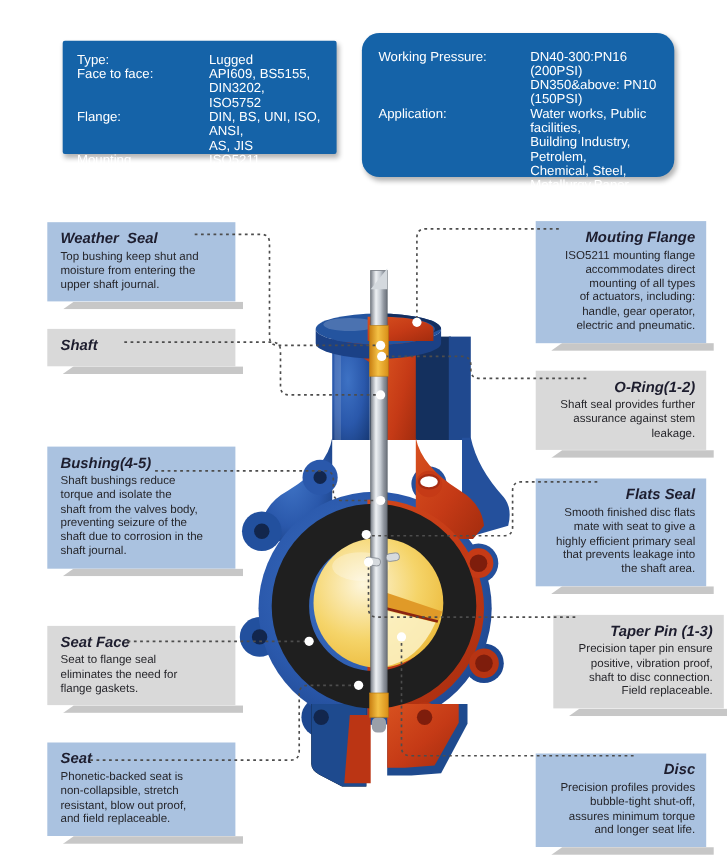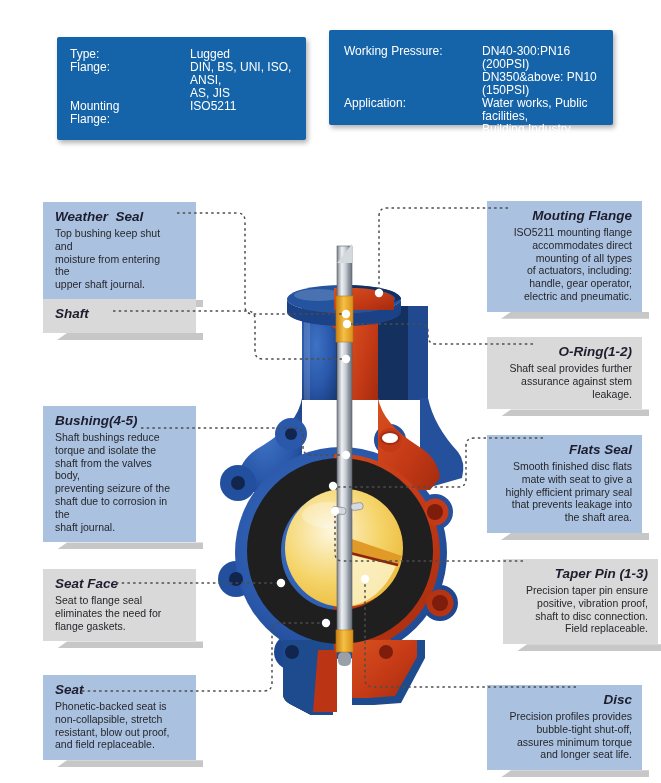--- a/index.html
+++ b/index.html
@@ -2,27 +2,27 @@
 <html><head>
 <meta charset="utf-8">
 <style>
   html,body{margin:0;padding:0;background:#fff;}
   .page{position:relative;width:661px;height:783px;background:#ffffff;overflow:hidden;
         font-family:"Liberation Sans","DejaVu Sans",sans-serif;}
   
   .spec-box{position:absolute;background:#1563a8;color:#fff;border-radius:2px;
             box-shadow:2px 3px 5px rgba(0,0,0,.30);}
   .spec-box.left{left:57px;top:37px;width:249px;height:103px;padding:11px 0 0 13px;box-sizing:border-box;}
-  .spec-box.right{left:329px;top:30px;width:284px;height:95px;padding:15px 0 0 15px;box-sizing:border-box;}
+  .spec-box.right{left:329px;top:30px;width:284px;height:131px;padding:15px 0 0 15px;box-sizing:border-box;border-radius:16px;}
   .spec-row{display:grid;font-size:12px;line-height:13px;}
   .spec-box.left .spec-row{grid-template-columns:88px 1fr;}
   .spec-box.right .spec-row{grid-template-columns:106px 1fr;}
   .spec-val{white-space:pre-line;margin-left:32px;}
   
-  .callout{position:absolute;width:153px;box-sizing:border-box;padding:7px 20px 9px 12px;}
+  .callout{position:absolute;width:171px;box-sizing:border-box;padding:7px 20px 9px 12px;}
   .callout.tone-blue{background:#aac2e0;}
   .callout.tone-gray{background:#d9d9d9;}
   .callout::after{content:"";position:absolute;left:14px;right:-7px;top:100%;height:7px;
                   background:#c7c7c7;clip-path:polygon(10px 0,100% 0,100% 100%,0 100%);}
   .callout .co-title{font-size:13.5px;font-weight:bold;font-style:italic;color:#1d1d2e;
                      margin-bottom:3px;white-space:pre-wrap;}
   .callout .co-body{font-size:10.5px;line-height:12.8px;color:#26262b;white-space:pre-line;}
   .callout.side-right{width:155px;text-align:right;padding:7px 10px 9px 8px;margin-top:8px;}
   #co-weather{left:43px;top:202px;}
   #co-shaft{left:43px;top:299px;}
@@ -39,20 +39,25 @@
 </style>
 </head>
 <body>
 
 <div class="page">
 
   <div class="spec-box left">
     <div class="spec-row">
       <span class="spec-lbl">Type:</span>
       <span class="spec-val">Lugged</span>
+    </div>
+    <div class="spec-row">
+      <span class="spec-lbl">Face to face:</span>
+      <span class="spec-val">API609, BS5155, DIN3202,
+ISO5752</span>
     </div>
     <div class="spec-row">
       <span class="spec-lbl">Flange:</span>
       <span class="spec-val">DIN, BS, UNI, ISO, ANSI,
 AS, JIS</span>
     </div>
     <div class="spec-row">
       <span class="spec-lbl">Mounting Flange:</span>
       <span class="spec-val">ISO5211</span>
     </div>

